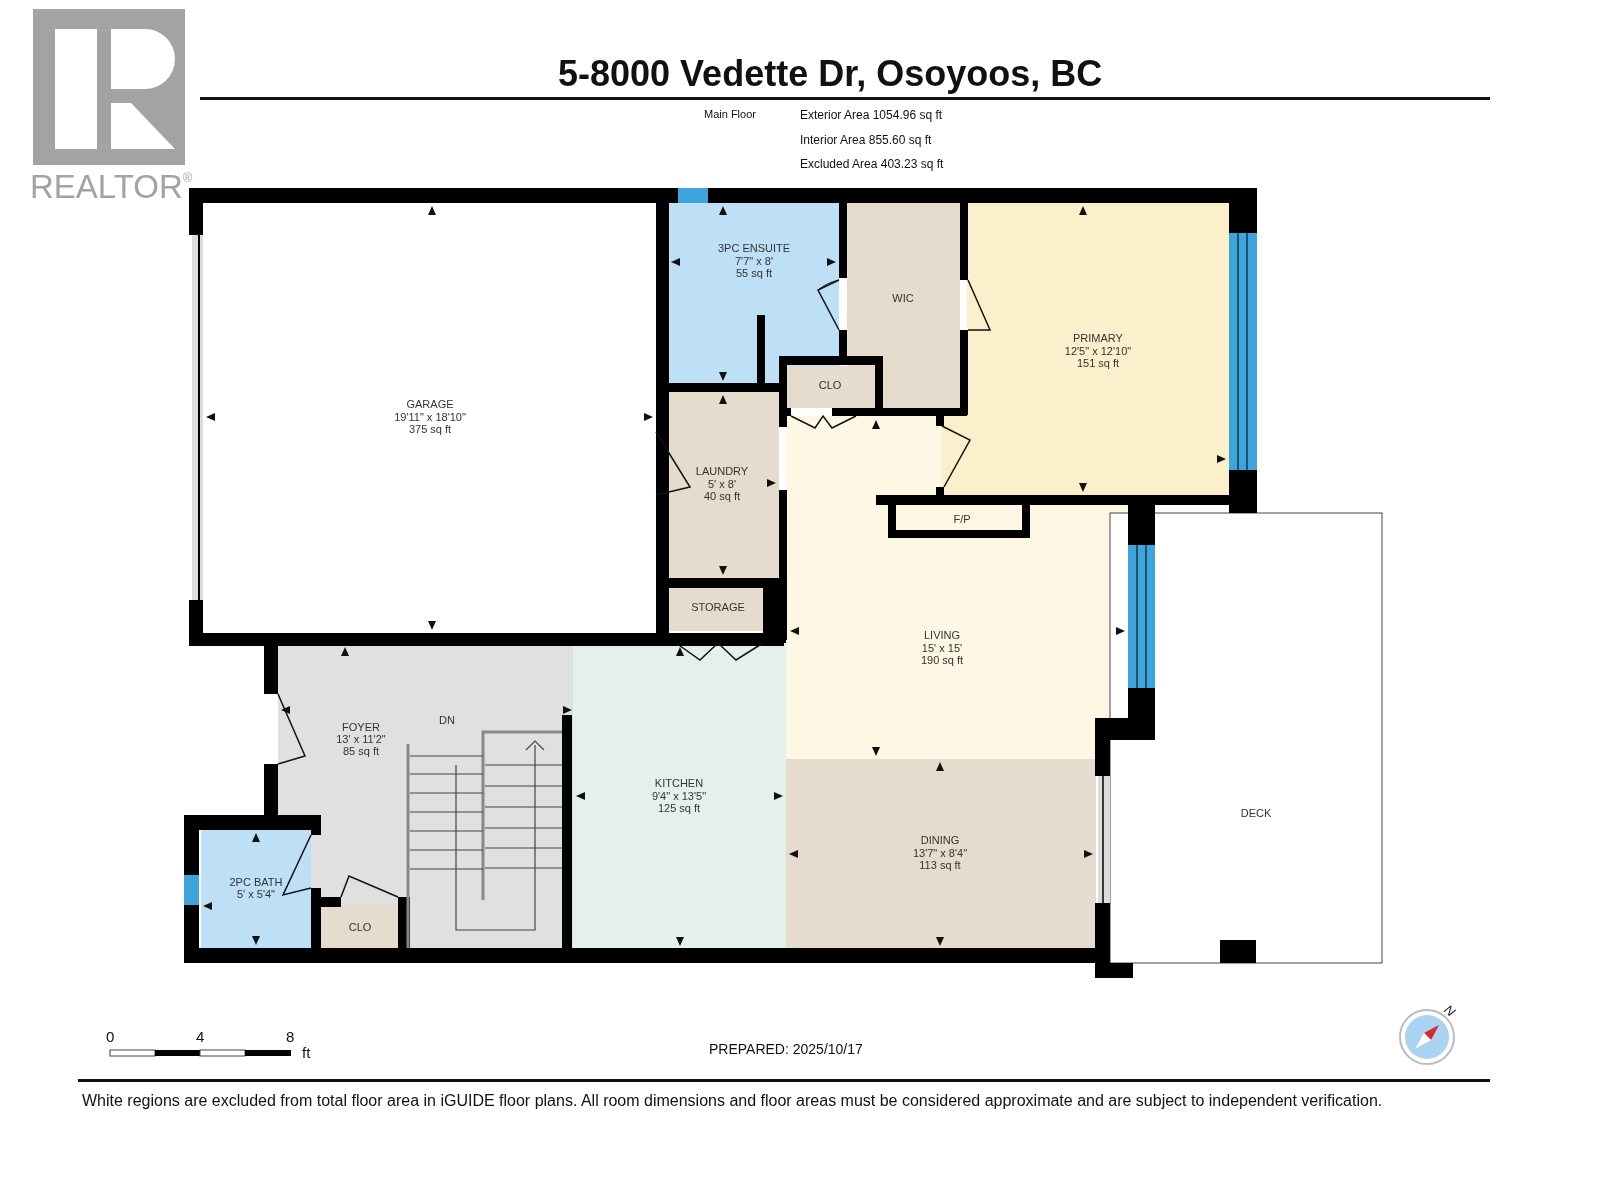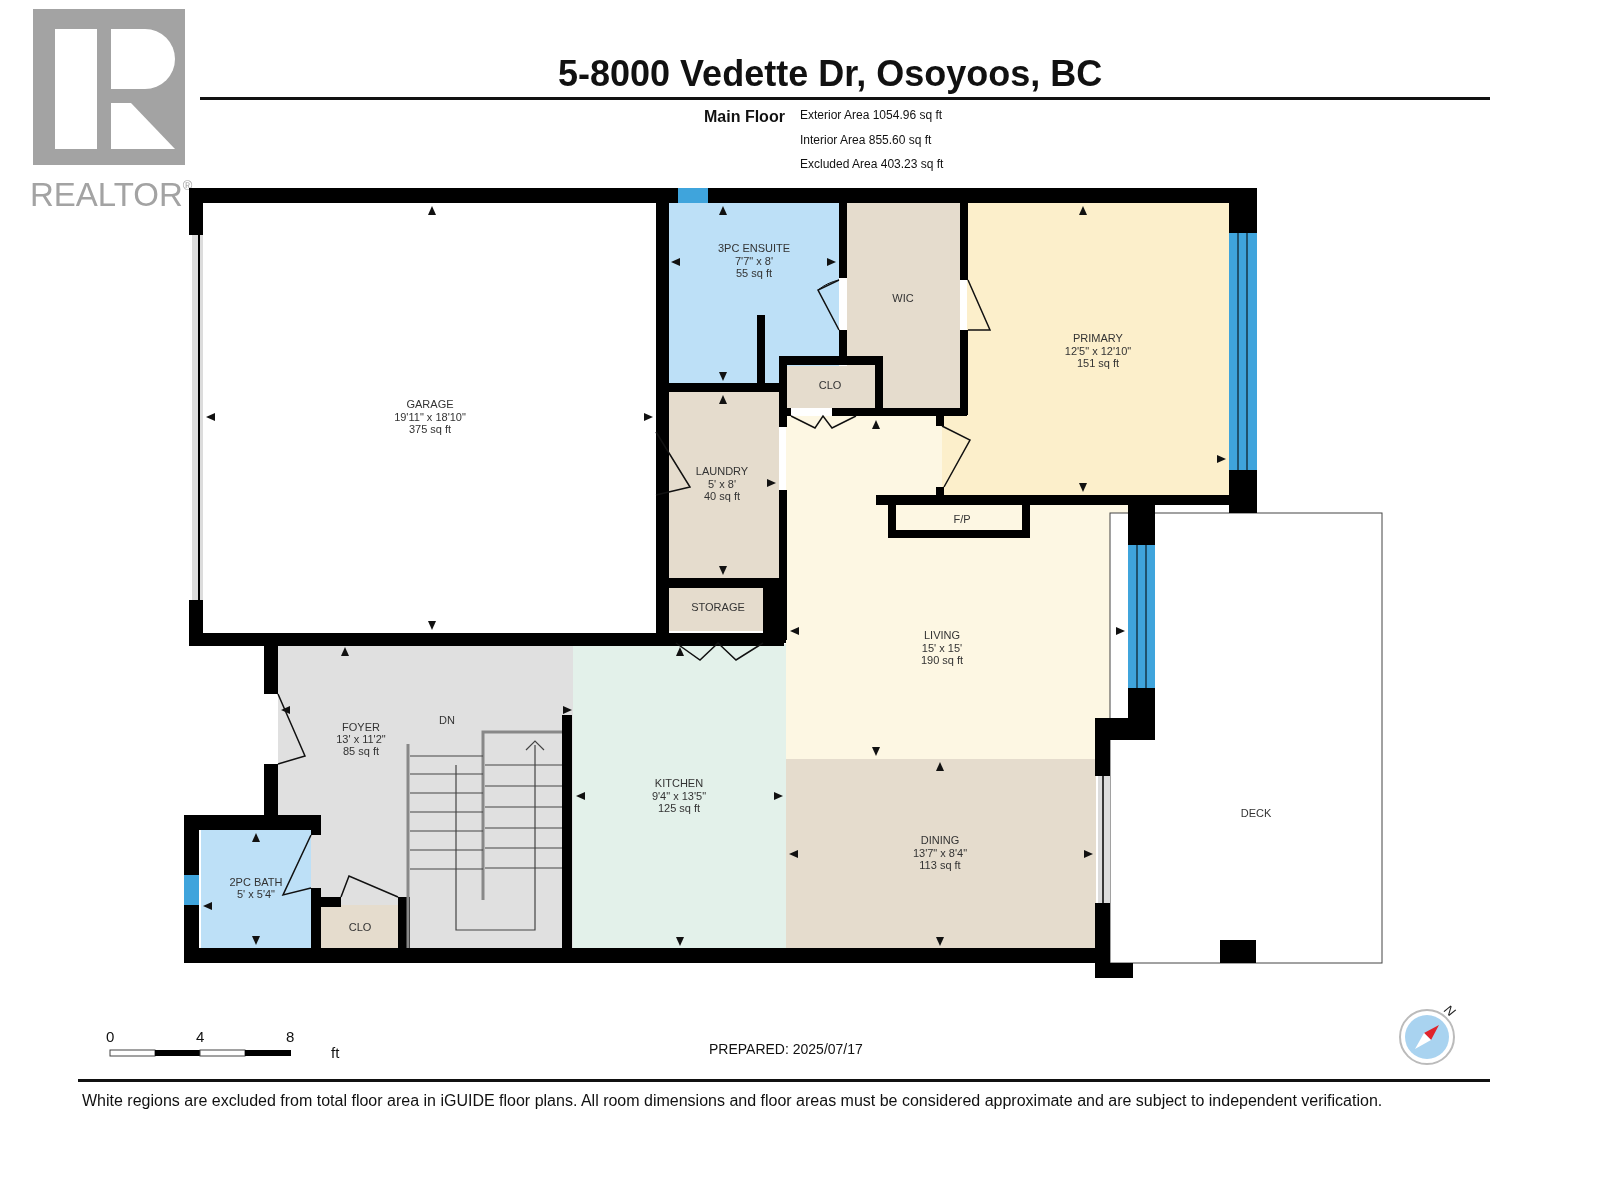--- a/index.html
+++ b/index.html
@@ -1,23 +1,23 @@
 <!DOCTYPE html>
 <html><head>
 <meta charset="utf-8">
 <style>
   html, body { margin: 0; padding: 0; background: #ffffff; }
   body { width: 1600px; height: 1200px; position: relative; overflow: hidden; font-family: "Liberation Sans", sans-serif; color: #222; }
   .abs { position: absolute; }
   .logo { left: 33px; top: 9px; width: 152px; height: 156px; background: #a3a3a3; }
-  .logo-text { left: 30px; top: 168px; font-size: 33px; color: #a3a3a3; letter-spacing: 0px; font-weight: 400; margin-top: 8px; }
+  .logo-text { left: 30px; top: 168px; font-size: 33px; color: #a3a3a3; letter-spacing: 0px; font-weight: 400; }
   .logo-text sup { font-size: 13px; vertical-align: top; position: relative; top: 2px; }
   .title { left: 558px; top: 53px; font-size: 36px; font-weight: 700; color: #111; white-space: nowrap; }
   .rule-top { left: 200px; top: 97px; width: 1290px; height: 3px; background: #111; }
-  .floor-label { left: 704px; top: 108px; font-size: 16px; font-weight: 700; color: #111; }
+  .floor-label { left: 704px; top: 108px; font-size: 11px; font-weight: 400; color: #111; }
   .area-line { left: 800px; font-size: 12px; color: #111; white-space: nowrap; }
   svg.plan { position: absolute; left: 0; top: 0; }
   .room-label { font-family: "Liberation Sans", sans-serif; font-size: 11px; fill: #333; text-anchor: middle; }
   .scale-num { font-size: 15px; color: #111; }
   .prepared { left: 709px; top: 1041px; font-size: 14px; color: #111; white-space: nowrap; }
   .rule-bottom { left: 78px; top: 1079px; width: 1412px; height: 3px; background: #111; }
   .disclaimer { left: 82px; top: 1092px; font-size: 16px; color: #111; white-space: nowrap; }
 </style>
 </head>
 <body>
@@ -256,19 +256,19 @@
     <circle r="27" fill="#ffffff" stroke="#bbbbbb" stroke-width="2"></circle>
     <circle r="22" fill="#a9d3f0"></circle>
     <path d="M12 -12 L-3 -4 L4 3 Z" fill="#e0232b"></path>
     <path d="M-12 12 L-3 -4 L4 3 Z" fill="#ffffff"></path>
   </g>
 </svg>
 
 <div class="abs scale-num" style="left:106px; top:1028px;">0</div>
 <div class="abs scale-num" style="left:196px; top:1028px;">4</div>
 <div class="abs scale-num" style="left:286px; top:1028px;">8</div>
-<div class="abs scale-num" style="left:302px; top:1044px;margin-left:29px;">ft</div>
+<div class="abs scale-num" style="left:302px; top:1044px;">ft</div>
 
 <div class="abs" style="left:1445px; top:1003px; font-size:13px; font-style:italic; transform:rotate(40deg);">N</div>
 
-<div class="abs prepared">PREPARED: 2025/07/17</div>
+<div class="abs prepared">PREPARED: 2025/10/17</div>
 <div class="abs rule-bottom"></div>
 <div class="abs disclaimer">White regions are excluded from total floor area in iGUIDE floor plans. All room dimensions and floor areas must be considered approximate and are subject to independent verification.</div>
 
 </body></html>

